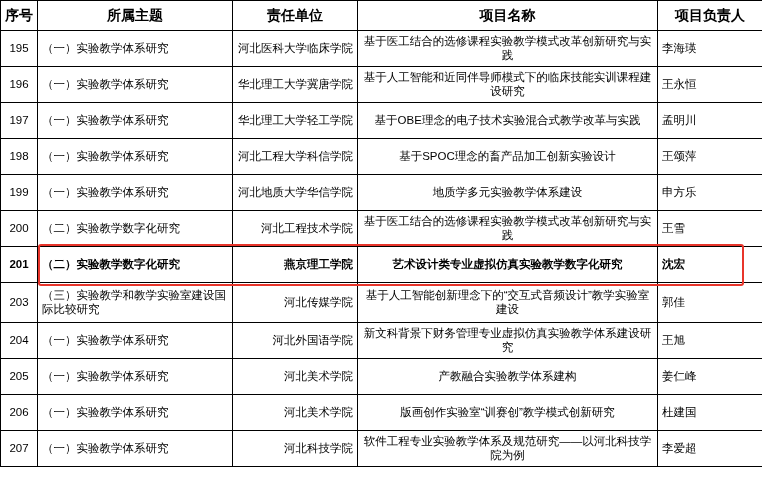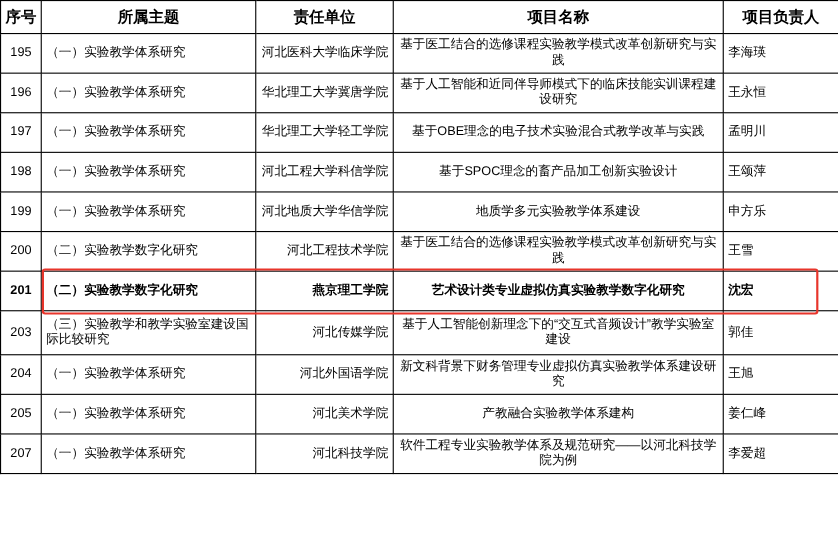--- a/index.html
+++ b/index.html
@@ -168,20 +168,27 @@
       </tr>
 
       <tr class="row">
         <td class="seq">205</td>
         <td class="theme">（一）实验教学体系研究</td>
         <td class="unit">河北美术学院</td>
         <td class="name">产教融合实验教学体系建构</td>
         <td class="person">姜仁峰</td>
       </tr>
 
+      <tr class="row">
+        <td class="seq">206</td>
+        <td class="theme">（一）实验教学体系研究</td>
+        <td class="unit">河北美术学院</td>
+        <td class="name">版画创作实验室“训赛创”教学模式创新研究</td>
+        <td class="person">杜建国</td>
+      </tr>
 
       <tr class="row">
         <td class="seq">207</td>
         <td class="theme">（一）实验教学体系研究</td>
         <td class="unit">河北科技学院</td>
         <td class="name">软件工程专业实验教学体系及规范研究——以河北科技学院为例</td>
         <td class="person">李爱超</td>
       </tr>
 
     </tbody>

